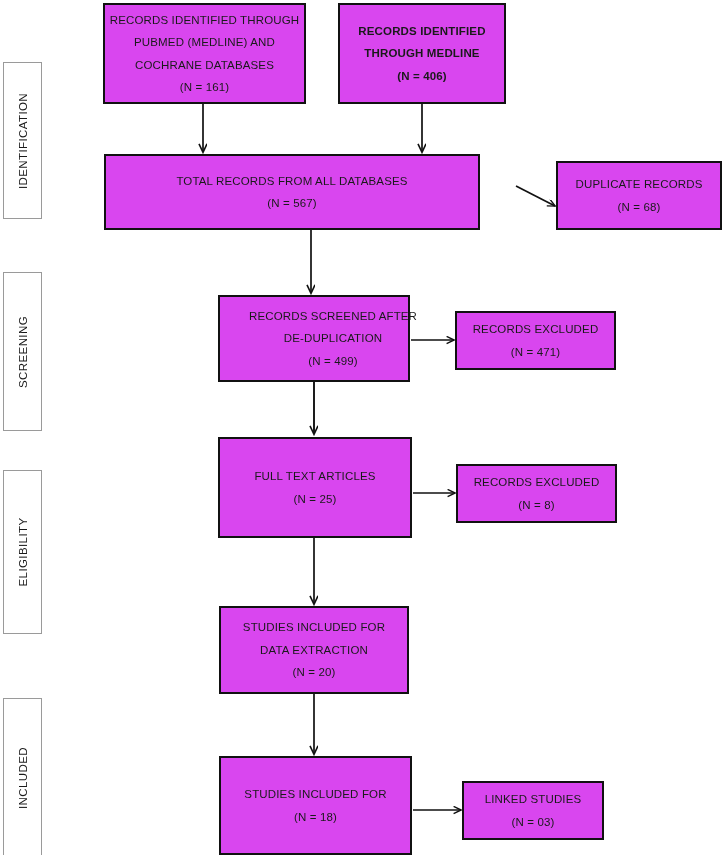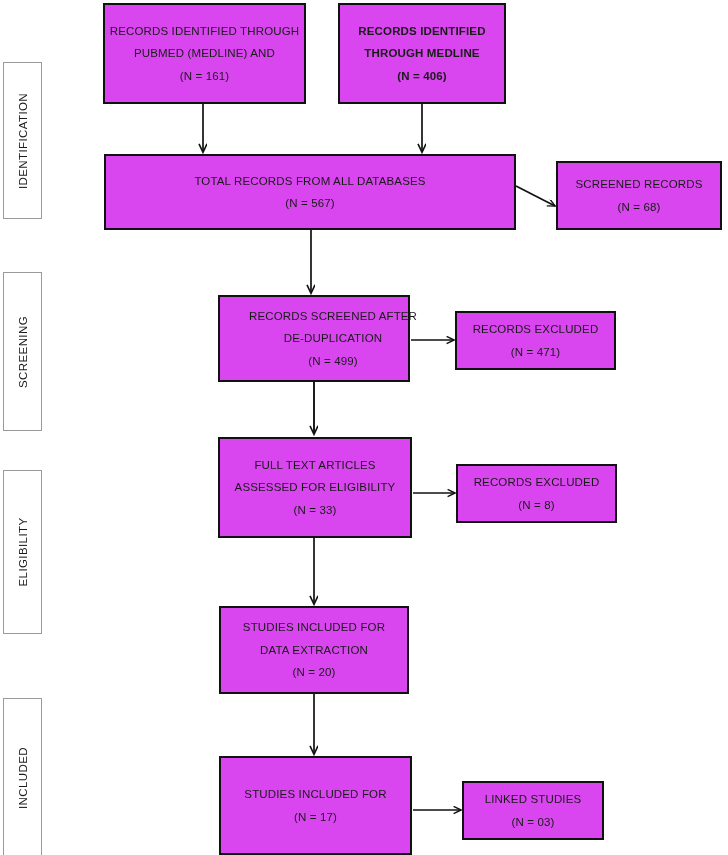--- a/index.html
+++ b/index.html
@@ -117,70 +117,70 @@
     <line x1="314" y1="538" x2="314" y2="604" stroke="#111111" stroke-width="1.7" marker-end="url(#ah)"></line>
 
     <line x1="314" y1="694" x2="314" y2="754" stroke="#111111" stroke-width="1.7" marker-end="url(#ah)"></line>
 
     <line x1="413" y1="810" x2="461" y2="810" stroke="#111111" stroke-width="1.7" marker-end="url(#ahs)"></line>
   </svg>
 
   <div class="node" style="left:103px; top:3px; width:203px; height:101px;">
     <span class="ln">RECORDS IDENTIFIED THROUGH</span>
     <span class="ln">PUBMED (MEDLINE) AND</span>
+    <span class="ln">COCHRANE DATABASES</span>
     <span class="ln">(N = 161)</span>
   </div>
 
   <div class="node" style="left:338px; top:3px; width:168px; height:101px;font-weight:bold;">
     <span class="ln">RECORDS IDENTIFIED</span>
     <span class="ln">THROUGH MEDLINE</span>
     <span class="ln">(N = 406)</span>
   </div>
 
-  <div class="node" style="left:104px; top:154px; width:412px; height:76px;">
+  <div class="node" style="left:104px; top:154px; width:376px; height:76px;">
     <span class="ln">TOTAL RECORDS FROM ALL DATABASES</span>
     <span class="ln">(N = 567)</span>
   </div>
 
   <div class="node" style="left:556px; top:161px; width:166px; height:69px;">
-    <span class="ln">SCREENED RECORDS</span>
+    <span class="ln">DUPLICATE RECORDS</span>
     <span class="ln">(N = 68)</span>
   </div>
 
   <div class="node" style="left:218px; top:295px; width:192px; height:87px;padding-left:44px;">
     <span class="ln">RECORDS SCREENED AFTER</span>
     <span class="ln">DE-DUPLICATION</span>
     <span class="ln">(N = 499)</span>
   </div>
 
   <div class="node" style="left:455px; top:311px; width:161px; height:59px;">
     <span class="ln">RECORDS EXCLUDED</span>
     <span class="ln">(N = 471)</span>
   </div>
 
   <div class="node" style="left:218px; top:437px; width:194px; height:101px;">
     <span class="ln">FULL TEXT ARTICLES</span>
-    <span class="ln">ASSESSED FOR ELIGIBILITY</span>
-    <span class="ln">(N = 33)</span>
+    <span class="ln">(N = 25)</span>
   </div>
 
   <div class="node" style="left:456px; top:464px; width:161px; height:59px;">
     <span class="ln">RECORDS EXCLUDED</span>
     <span class="ln">(N = 8)</span>
   </div>
 
   <div class="node" style="left:219px; top:606px; width:190px; height:88px;">
     <span class="ln">STUDIES INCLUDED FOR</span>
     <span class="ln">DATA EXTRACTION</span>
     <span class="ln">(N = 20)</span>
   </div>
 
   <div class="node" style="left:219px; top:756px; width:193px; height:99px;">
     <span class="ln">STUDIES INCLUDED FOR</span>
-    <span class="ln">(N = 17)</span>
+    <span class="ln">(N = 18)</span>
   </div>
 
   <div class="node" style="left:462px; top:781px; width:142px; height:59px;">
     <span class="ln">LINKED STUDIES</span>
     <span class="ln">(N = 03)</span>
   </div>
 
 </div>
 
 </body></html>

